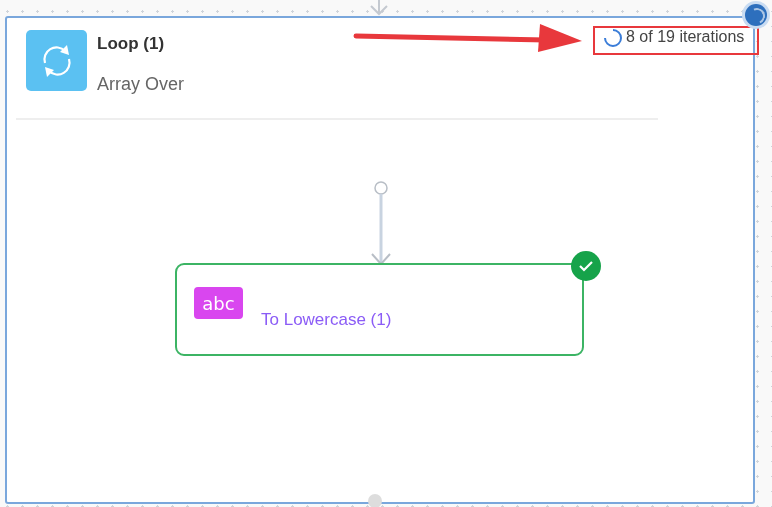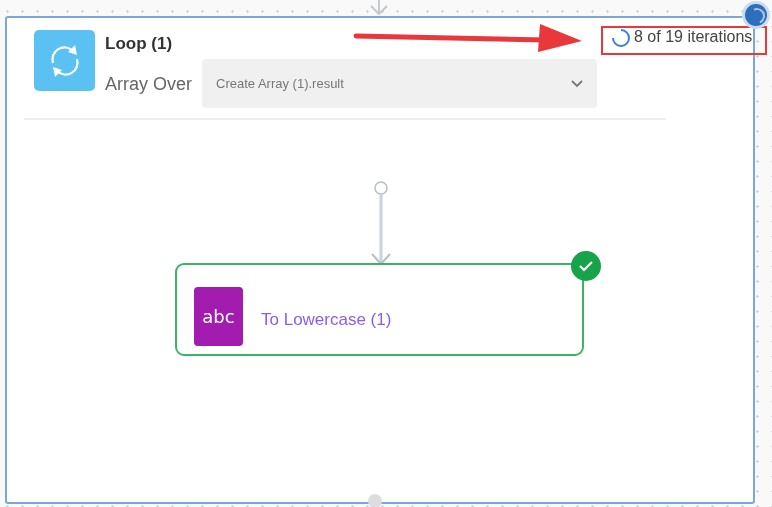--- a/index.html
+++ b/index.html
@@ -36,21 +36,21 @@
       box-shadow: 0 0 0 3px #c9dcf2;
     }
     .resize-handle::after {
       content: ""; position: absolute; left: 4px; top: 4px;
       width: 12px; height: 12px; border-radius: 50%;
       border: 2px solid #ffffff; border-left-color: transparent; border-bottom-color: transparent;
       transform: rotate(20deg);
       opacity: 0.6;
     }
     .header {
-      position: absolute; left: 17px; top: 0; width: 642px; height: 100px;
+      position: absolute; left: 9px; top: 0; width: 642px; height: 100px;
       border-bottom: 2px solid #eeeeee;
     }
     .loop-icon {
       position: absolute; left: 10px; top: 12px;
       width: 61px; height: 61px; border-radius: 5px;
       background: #5bc1f2;
       display: flex; align-items: center; justify-content: center;
     }
     .loop-title {
       position: absolute; left: 81px; top: 16px;
@@ -93,22 +93,22 @@
       position: absolute; left: 168px; top: 245px;
       width: 409px; height: 93px;
       border: 2.5px solid #3cb464;
       border-radius: 9px;
       background: #ffffff;
       box-sizing: border-box;
       cursor: pointer;
     }
     .step-icon {
       position: absolute; left: 17px; top: 22px;
-      width: 49px; height: 59px; border-radius: 4px;
-      background: #a21caf;
+      width: 49px; height: 32px; border-radius: 4px;
+      background: #d946ef;
       display: flex; align-items: center; justify-content: center;
       color: #ffffff; font-size: 18px; font-family: "DejaVu Sans", sans-serif;
     }
     .step-label {
       position: absolute; left: 84px; top: 45px;
       font-size: 17px; color: #8b5cf6;
     }
     .success-badge {
       position: absolute; left: 564px; top: 233px;
       width: 30px; height: 30px; border-radius: 50%;
@@ -134,28 +134,20 @@
     <div class="loop-icon">
       <svg width="40" height="40" viewBox="0 0 40 40">
         <path d="M8 22 A12 12 0 0 1 28 10" fill="none" stroke="#ffffff" stroke-width="2.2"></path>
         <polygon points="30,4 32,14 23,11" fill="#ffffff"></polygon>
         <path d="M32 18 A12 12 0 0 1 12 30" fill="none" stroke="#ffffff" stroke-width="2.2"></path>
         <polygon points="10,36 8,26 17,29" fill="#ffffff"></polygon>
       </svg>
     </div>
     <div class="loop-title">Loop (1)</div>
     <div class="loop-over-label">Array Over</div>
-    <div class="loop-select">
-      <span class="loop-select-value">Create Array (1).result</span>
-      <span class="chevron-down">
-        <svg width="12" height="8" viewBox="0 0 12 8">
-            <polyline points="1,1 6,6 11,1" fill="none" stroke="#777" stroke-width="1.8"></polyline>
-          </svg>
-      </span>
-    </div>
     <div class="iterations-box">
       <svg class="spinner" viewBox="0 0 20 20">
         <path d="M10 2 A8 8 0 1 1 2 10" fill="none" stroke="#3b7dd8" stroke-width="2"></path>
       </svg>
       <span class="iterations-text">8 of 19 iterations</span>
     </div>
   </div>
 
   <svg class="connector" viewBox="0 0 28 90">
     <circle cx="14" cy="10" r="6" fill="#ffffff" stroke="#b8bec6" stroke-width="1.5"></circle>

